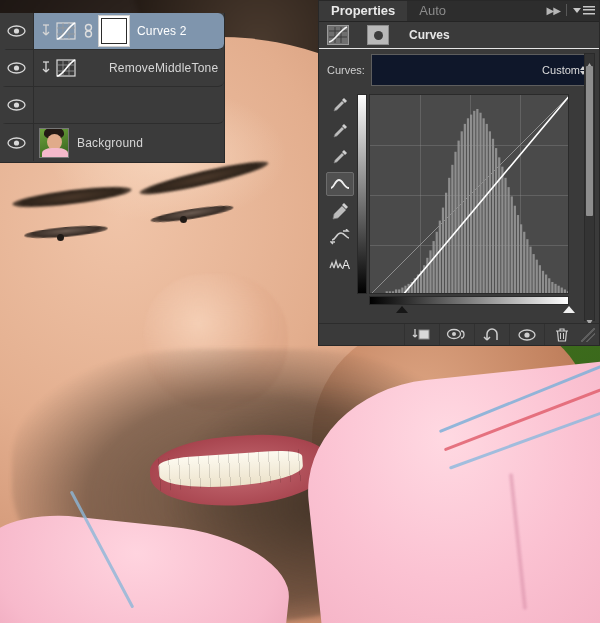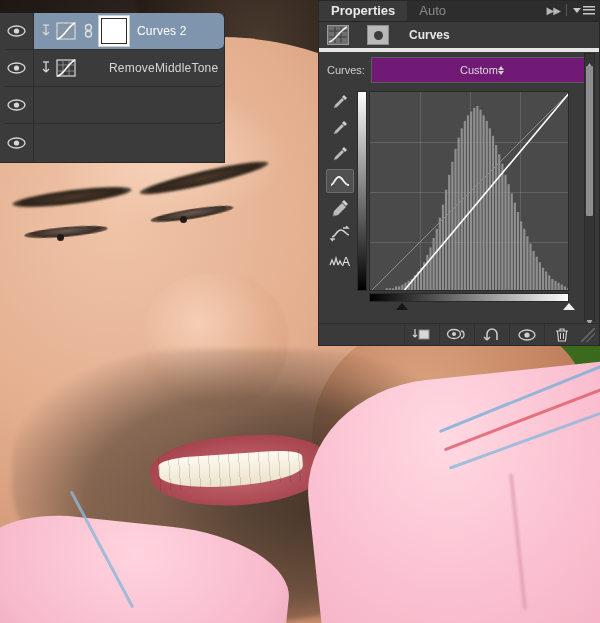--- a/index.html
+++ b/index.html
@@ -101,30 +101,30 @@
   .pt-right{position:absolute;right:4px;top:3px;display:flex;align-items:center;gap:6px;}
   .dblarrow{color:#b5b5b5;font-size:10px;letter-spacing:-1px;}
   .vdiv{width:1px;height:12px;background:#585858;}
   .burger{display:flex;align-items:center;gap:2px;}
   .bglyph{width:12px;height:9px;
     background:linear-gradient(#c7c7c7,#c7c7c7) 0 0/12px 1.5px no-repeat,
                linear-gradient(#c7c7c7,#c7c7c7) 0 3.5px/12px 1.5px no-repeat,
                linear-gradient(#c7c7c7,#c7c7c7) 0 7px/12px 1.5px no-repeat;}
   .tri{width:0;height:0;border-left:4px solid transparent;border-right:4px solid transparent;border-top:5px solid #c7c7c7;}
 
-  .ptitle{height:26px;display:flex;align-items:center;padding:0 8px;background:#3a3a3a;border-bottom:4px solid #e5e5e5;gap:12px;}
+  .ptitle{height:26px;display:flex;align-items:center;padding:0 8px;background:#3a3a3a;border-bottom:1px solid #e5e5e5;gap:12px;}
   .curveico{width:20px;height:18px;background:#6f6f6f;border:1px solid #9a9a9a;position:relative;margin-right:6px;}
   .maskico{width:20px;height:18px;background:#b9b9b9;border:1px solid #8d8d8d;margin-right:8px;display:flex;align-items:center;justify-content:center;}
   .maskdot{width:9px;height:9px;border-radius:50%;background:#3c3c3c;}
   .ptitle .txt{color:#e6e6e6;font-size:12px;font-weight:bold;}
 
   .prow{display:flex;align-items:center;padding:5px 8px 0 8px;}
   .plabel{color:#d0d0d0;font-size:11px;margin-right:6px;}
-  .select{flex:1;height:26px;background:#701a75;border:1px solid #5e5e5e;box-sizing:border-box;
-    display:flex;align-items:center;justify-content:center;padding:0 4px 0 6px;color:#dcdcdc;font-size:11px;}
+  .select{flex:1;height:32px;background:#0f172a;border:1px solid #5e5e5e;box-sizing:border-box;
+    display:flex;align-items:center;justify-content:flex-end;padding:0 4px 0 6px;color:#dcdcdc;font-size:11px;}
   .spin{display:flex;flex-direction:column;gap:1px;}
   .spin i{width:0;height:0;border-left:3px solid transparent;border-right:3px solid transparent;}
   .spin i.u{border-bottom:4px solid #d2d2d2;}
   .spin i.d{border-top:4px solid #d2d2d2;}
   .handico{width:22px;height:18px;margin-right:4px;}
   .autobtn{width:56px;height:20px;margin-left:8px;background:#4c4c4c;border:1px solid #6a6a6a;border-radius:2px;
     color:#e3e3e3;font-size:11px;display:flex;align-items:center;justify-content:center;}
 
   .gridarea{position:relative;margin-top:6px;height:230px;}
   .tools{position:absolute;left:6px;top:2px;width:30px;display:flex;flex-direction:column;align-items:center;gap:4px;}
@@ -252,20 +252,29 @@
         </svg>
       </div>
     </div>
 
     <div class="lrow" style="border-bottom:none;">
       <div class="eyecell">
         <svg class="eyeico" viewBox="0 0 19 12">
           <ellipse cx="9.5" cy="6" rx="8.5" ry="5" fill="none" stroke="#d8d8d8" stroke-width="1.3"></ellipse>
           <circle cx="9.5" cy="6" r="2.6" fill="#d8d8d8"></circle>
         </svg>
+      </div>
+      <div class="lbody">
+        <span class="thumb photo">
+          <span class="tp-grass"></span>
+          <span class="tp-hair"></span>
+          <span class="tp-face"></span>
+          <span class="tp-shirt"></span>
+        </span>
+        <span class="lname">Background</span>
       </div>
     </div>
   </div>
 
   <div class="props">
 
     <div class="ptabs">
       <div class="ptab active">Properties</div>
       <div class="ptab">Auto</div>
       <div class="ptabfill"></div>

